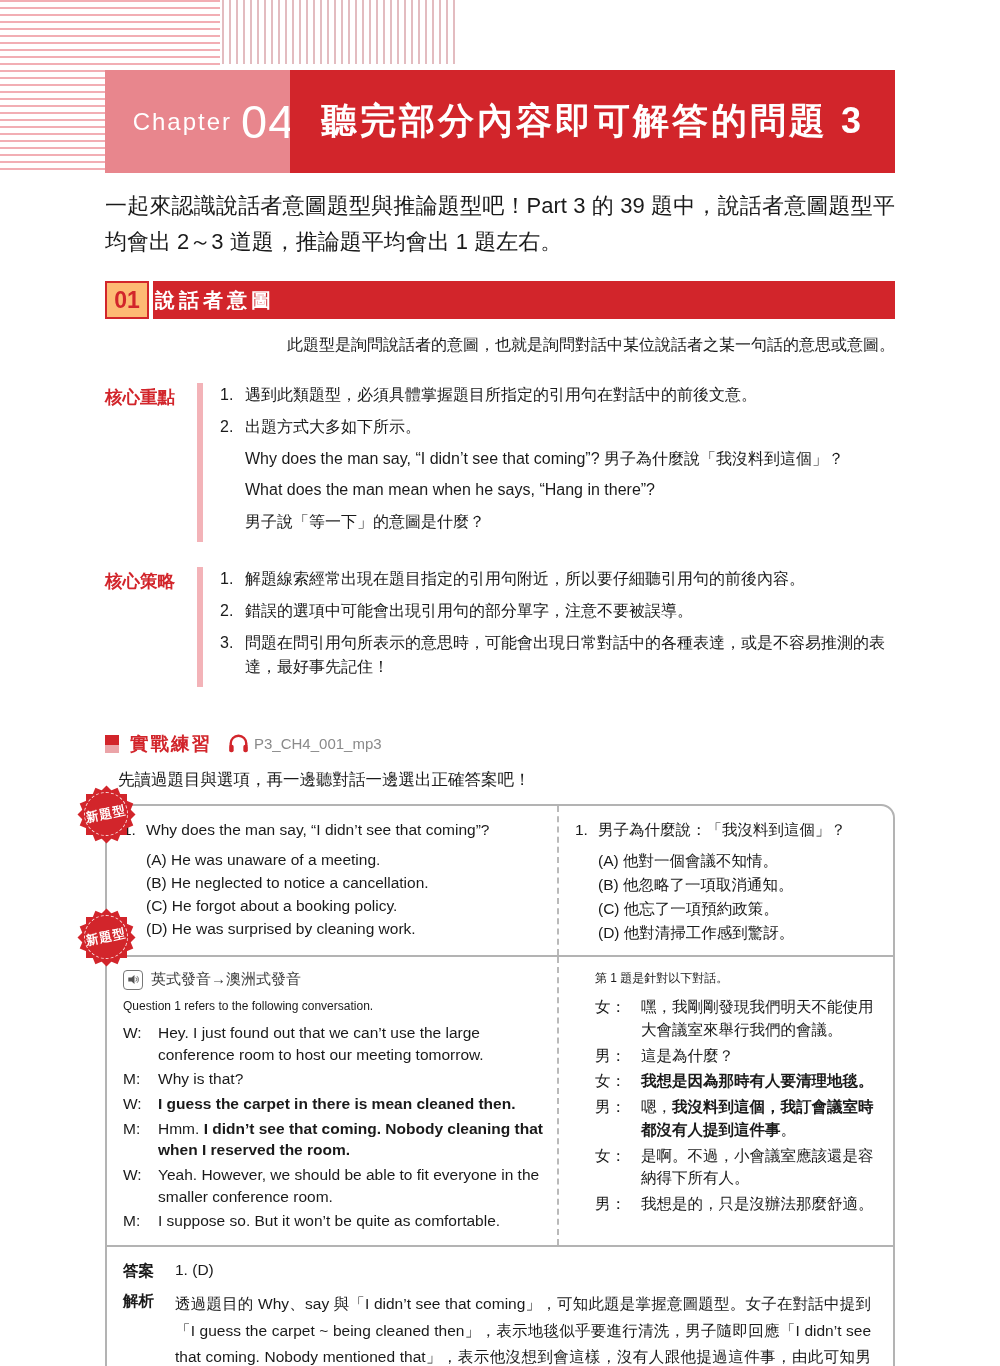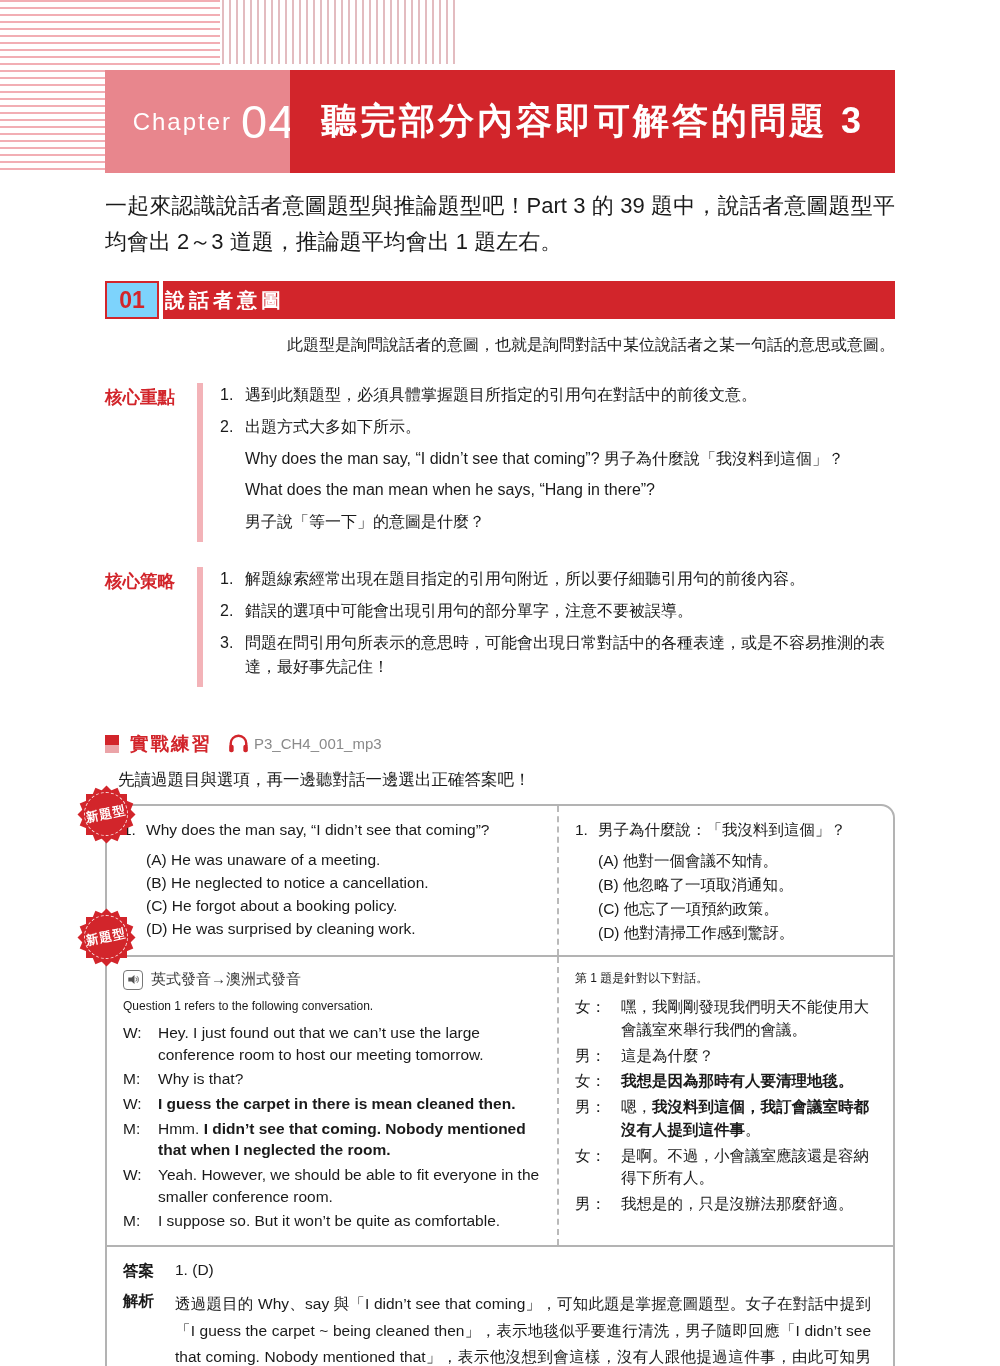--- a/index.html
+++ b/index.html
@@ -28,21 +28,21 @@
     background:var(--chapter_pink);color:#fff;display:flex;align-items:center;justify-content:center;}
   .chapter-word{font-size:24px;letter-spacing:2px;}
   .chapter-num{font-size:47px;margin-left:9px;letter-spacing:1px;}
   .chapter-red{position:absolute;left:290px;top:70px;width:605px;height:103px;
     background:var(--accent_red);color:#fff;display:flex;align-items:center;justify-content:center;
     font-size:36px;font-weight:bold;letter-spacing:3px;}
   
   .content{margin:0 105px;width:790px;}
   .intro{margin-top:15px;font-size:22px;line-height:1.62;text-align:justify;}
   .section-banner{margin-top:22px;display:flex;height:38px;}
-  .s-num{width:54px;background:#7dd3fc;border:2px solid var(--accent_red);color:var(--accent_red);
+  .s-num{width:44px;background:#fdba74;border:2px solid var(--accent_red);color:var(--accent_red);
     font-weight:bold;font-size:23px;display:flex;align-items:center;justify-content:center;}
   .s-title{flex:1;margin-left:4px;background:var(--accent_red);color:#fff;font-weight:bold;
     font-size:20px;letter-spacing:4px;display:flex;align-items:center;padding-left:2px;}
   .section-desc{margin-top:14px;font-size:16px;line-height:1.55;text-align:right;}
   .core-block{display:flex;margin-top:25px;}
   .core-label{width:92px;color:var(--accent_red);font-weight:bold;font-size:17.5px;padding-top:2px;flex-shrink:0;}
   .core-bar{width:6px;background:var(--bar_pink);margin-right:17px;flex-shrink:0;}
   .core-list{flex:1;font-size:16px;line-height:1.55;}
   .kp-item{display:flex;margin-bottom:7px;}
   .kp-num{width:25px;flex-shrink:0;}
@@ -53,21 +53,21 @@
   .ph-icon{width:14px;height:18px;margin-right:11px;
     background:linear-gradient(180deg,var(--accent_red) 0 10px,#eba4a8 10px);}
   .ph-title{color:var(--accent_red);font-weight:bold;font-size:18.5px;letter-spacing:2px;}
   .ph-audio{display:flex;align-items:center;margin-left:16px;}
   .ph-audio svg{margin-right:5px;}
   .ph-file{color:var(--muted_gray);font-size:15px;}
   .lead{margin-top:13px;padding-left:13px;font-size:16.5px;}
   
   .practice-box{position:relative;margin-top:13px;border:2px solid var(--box_border);border-radius:14px;background:#fff;}
   .box-row{display:flex;}
-  .box-row + .box-row{border-top:2px solid var(--box_border);}
+  .box-row + .box-row{border-top:2px solid var(--box_border);gap:20px;}
   .col-en{width:452px;flex-shrink:0;padding:13px 12px 10px 16px;border-right:2px dashed #b9b9b9;}
   .col-zh{flex:1;padding:13px 12px 10px 16px;}
   .q-line{display:flex;font-size:15.5px;line-height:1.4;}
   .q-num{width:23px;flex-shrink:0;}
   .q-text{flex:1;}
   .options{margin-left:23px;margin-top:8px;}
   .option{font-size:15.5px;line-height:1.48;}
   .col-zh .option{line-height:1.55;}
   .accent-line{display:flex;align-items:center;color:#3c3c3c;font-size:15px;margin-bottom:9px;}
   .speaker-box{width:20px;height:20px;border:1.5px solid #777;border-radius:4px;margin-right:8px;
@@ -239,21 +239,21 @@
             <div class="dlg-row">
               <span class="dlg-speaker">M:</span>
               <span class="dlg-text"><span>Why is that?</span></span>
             </div>
             <div class="dlg-row">
               <span class="dlg-speaker">W:</span>
               <span class="dlg-text"><b>I guess the carpet in there is mean cleaned then.</b></span>
             </div>
             <div class="dlg-row">
               <span class="dlg-speaker">M:</span>
-              <span class="dlg-text"><span>Hmm. </span><b>I didn’t see that coming. Nobody mentioned that when I neglected the room.</b></span>
+              <span class="dlg-text"><span>Hmm. </span><b>I didn’t see that coming. Nobody cleaning that when I reserved the room.</b></span>
             </div>
             <div class="dlg-row">
               <span class="dlg-speaker">W:</span>
               <span class="dlg-text"><span>Yeah. However, we should be able to fit everyone in the smaller conference room.</span></span>
             </div>
             <div class="dlg-row">
               <span class="dlg-speaker">M:</span>
               <span class="dlg-text"><span>I suppose so. But it won’t be quite as comfortable.</span></span>
             </div>
           </div>

